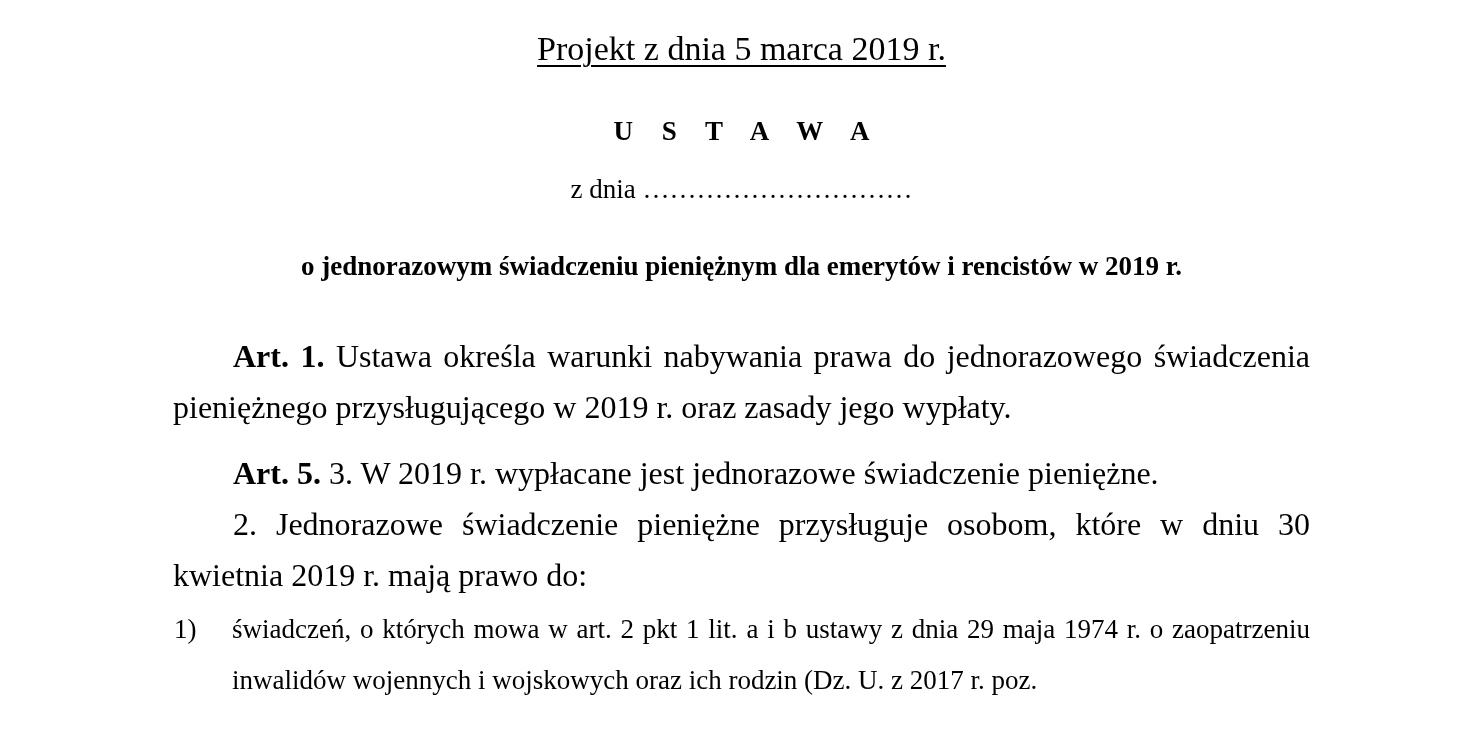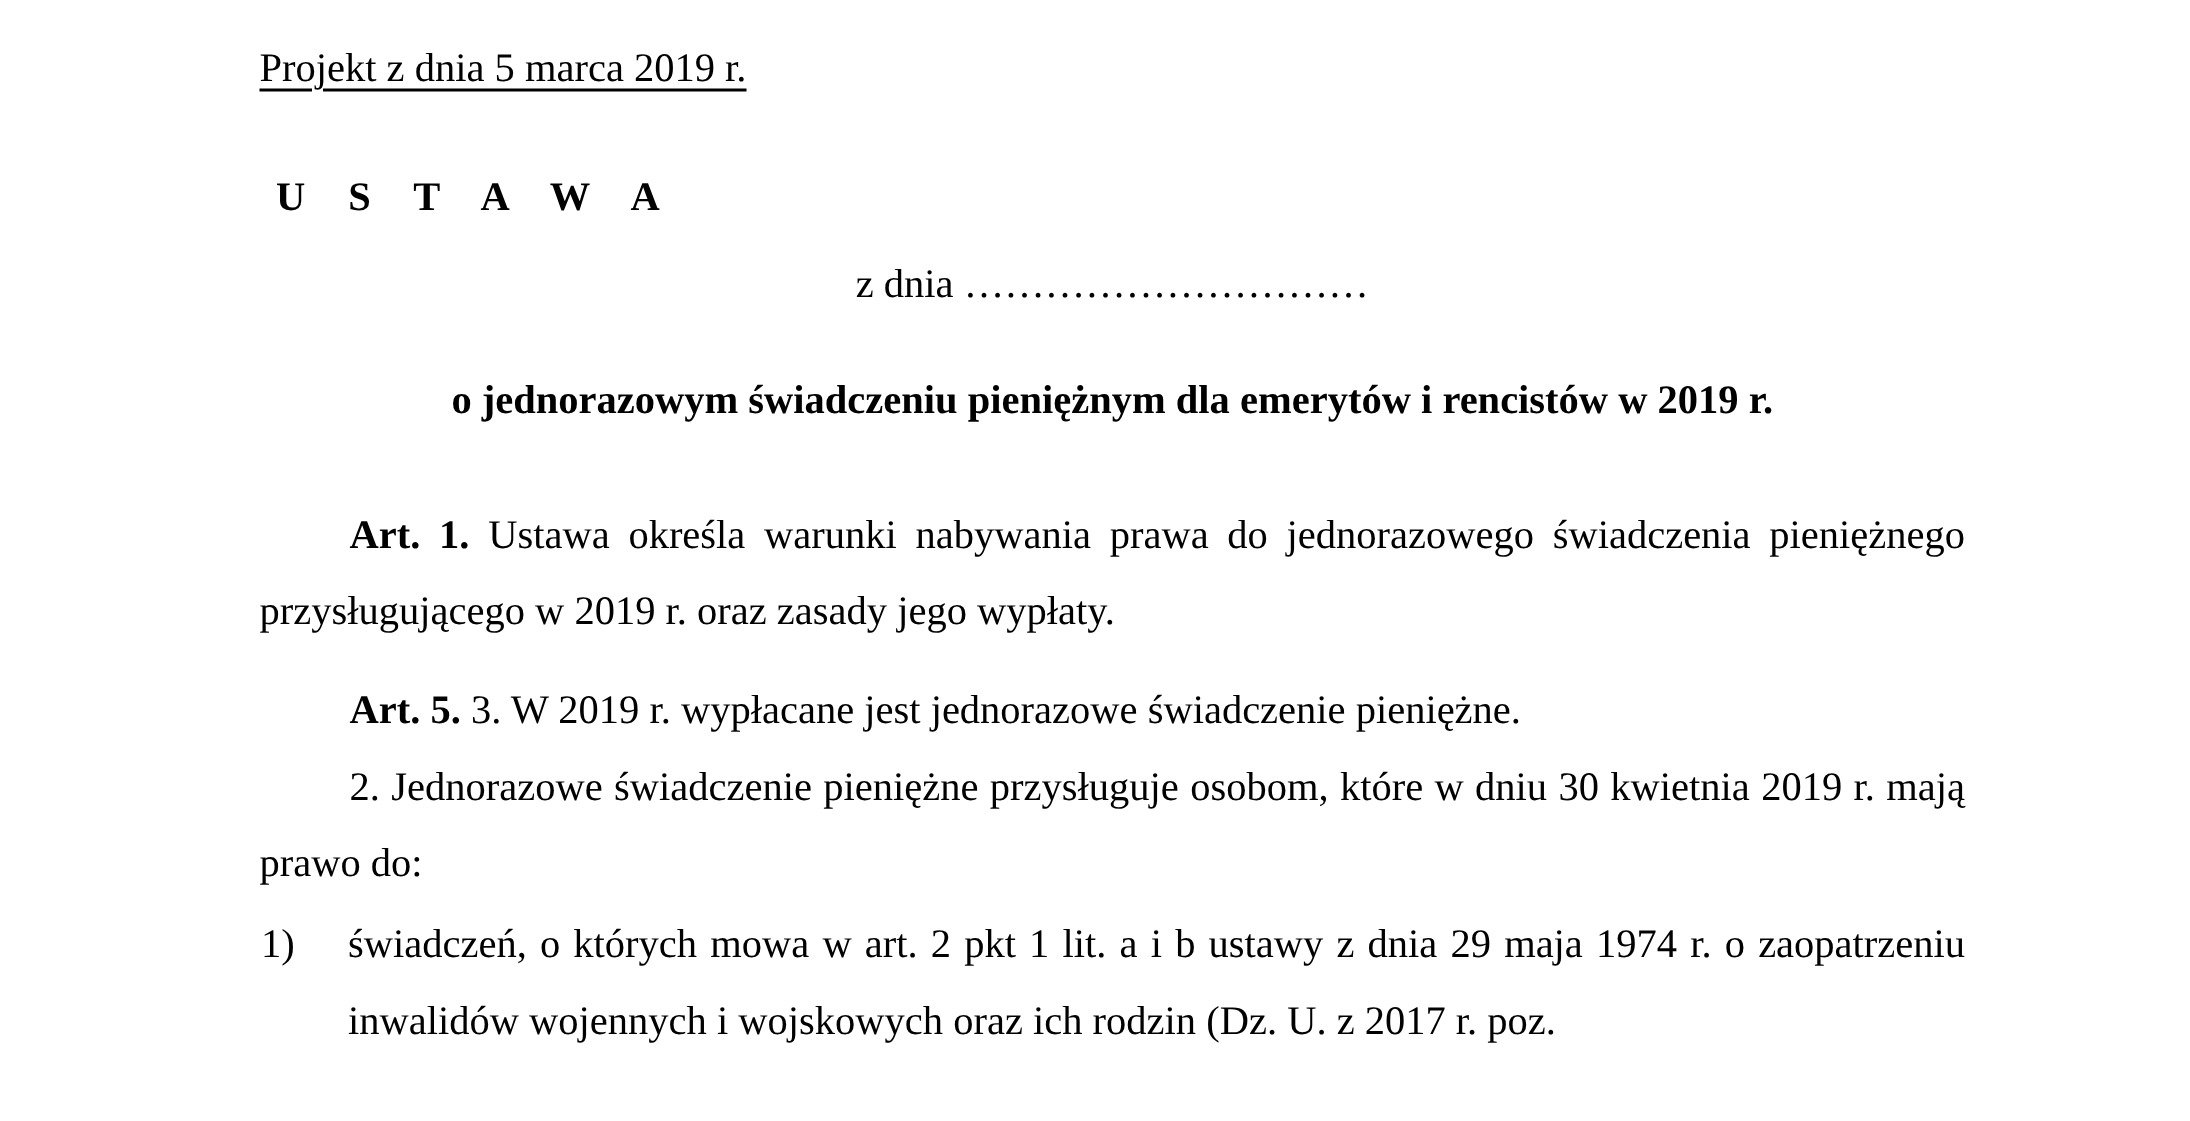--- a/index.html
+++ b/index.html
@@ -29,35 +29,35 @@
   .content {
     position: absolute;
     left: 173px;
     top: 0;
     width: 1137px;
   }
 
   
   .doc-header {
     margin-top: 29px;
-    text-align: left;
-    font-size: 27px;
+    text-align: center;
+    font-size: 34px;
     line-height: 1.2;
     height: 40px;
   }
   .doc-header .underlined {
     text-decoration: underline;
     text-underline-offset: 5px;
     text-decoration-thickness: 1.5px;
   }
 
   
   .act-word {
     margin-top: 46px;
-    text-align: left;
+    text-align: center;
     font-weight: bold;
     font-size: 27px;
     letter-spacing: 11px;
     text-indent: 11px;
     line-height: 1.2;
   }
 
   
   .date-line {
     margin-top: 26px;
@@ -70,21 +70,21 @@
   .act-title {
     margin-top: 44px;
     text-align: center;
     font-weight: bold;
     font-size: 27px;
     line-height: 1.25;
   }
 
   
   .para {
-    font-size: 27px;
+    font-size: 32px;
     line-height: 51px;
     text-align: justify;
     text-justify: inter-word;
     text-indent: 60px;
     margin: 0;
   }
   .para.first-art {
     margin-top: 47px;
   }
   .para.art2 {

